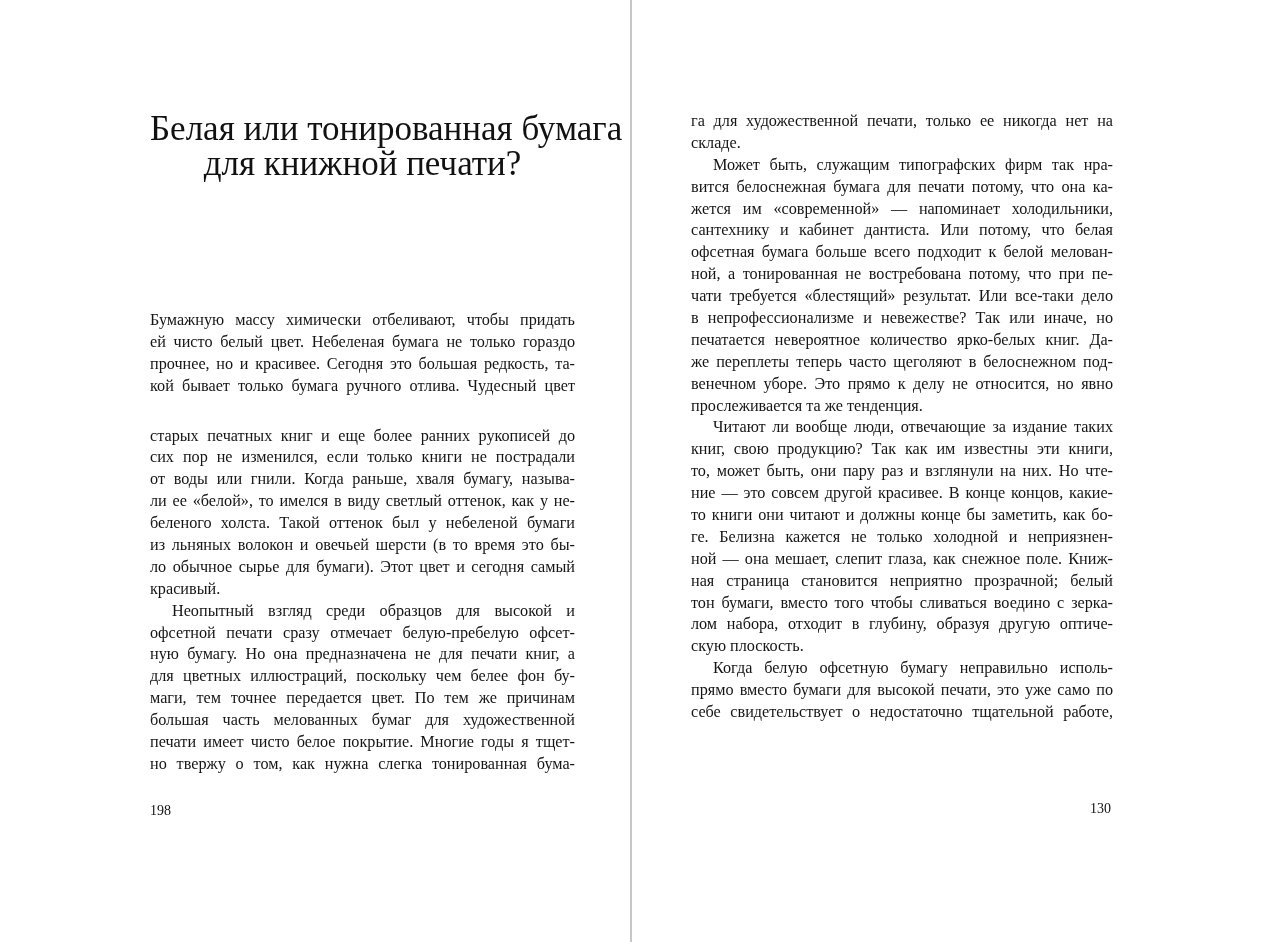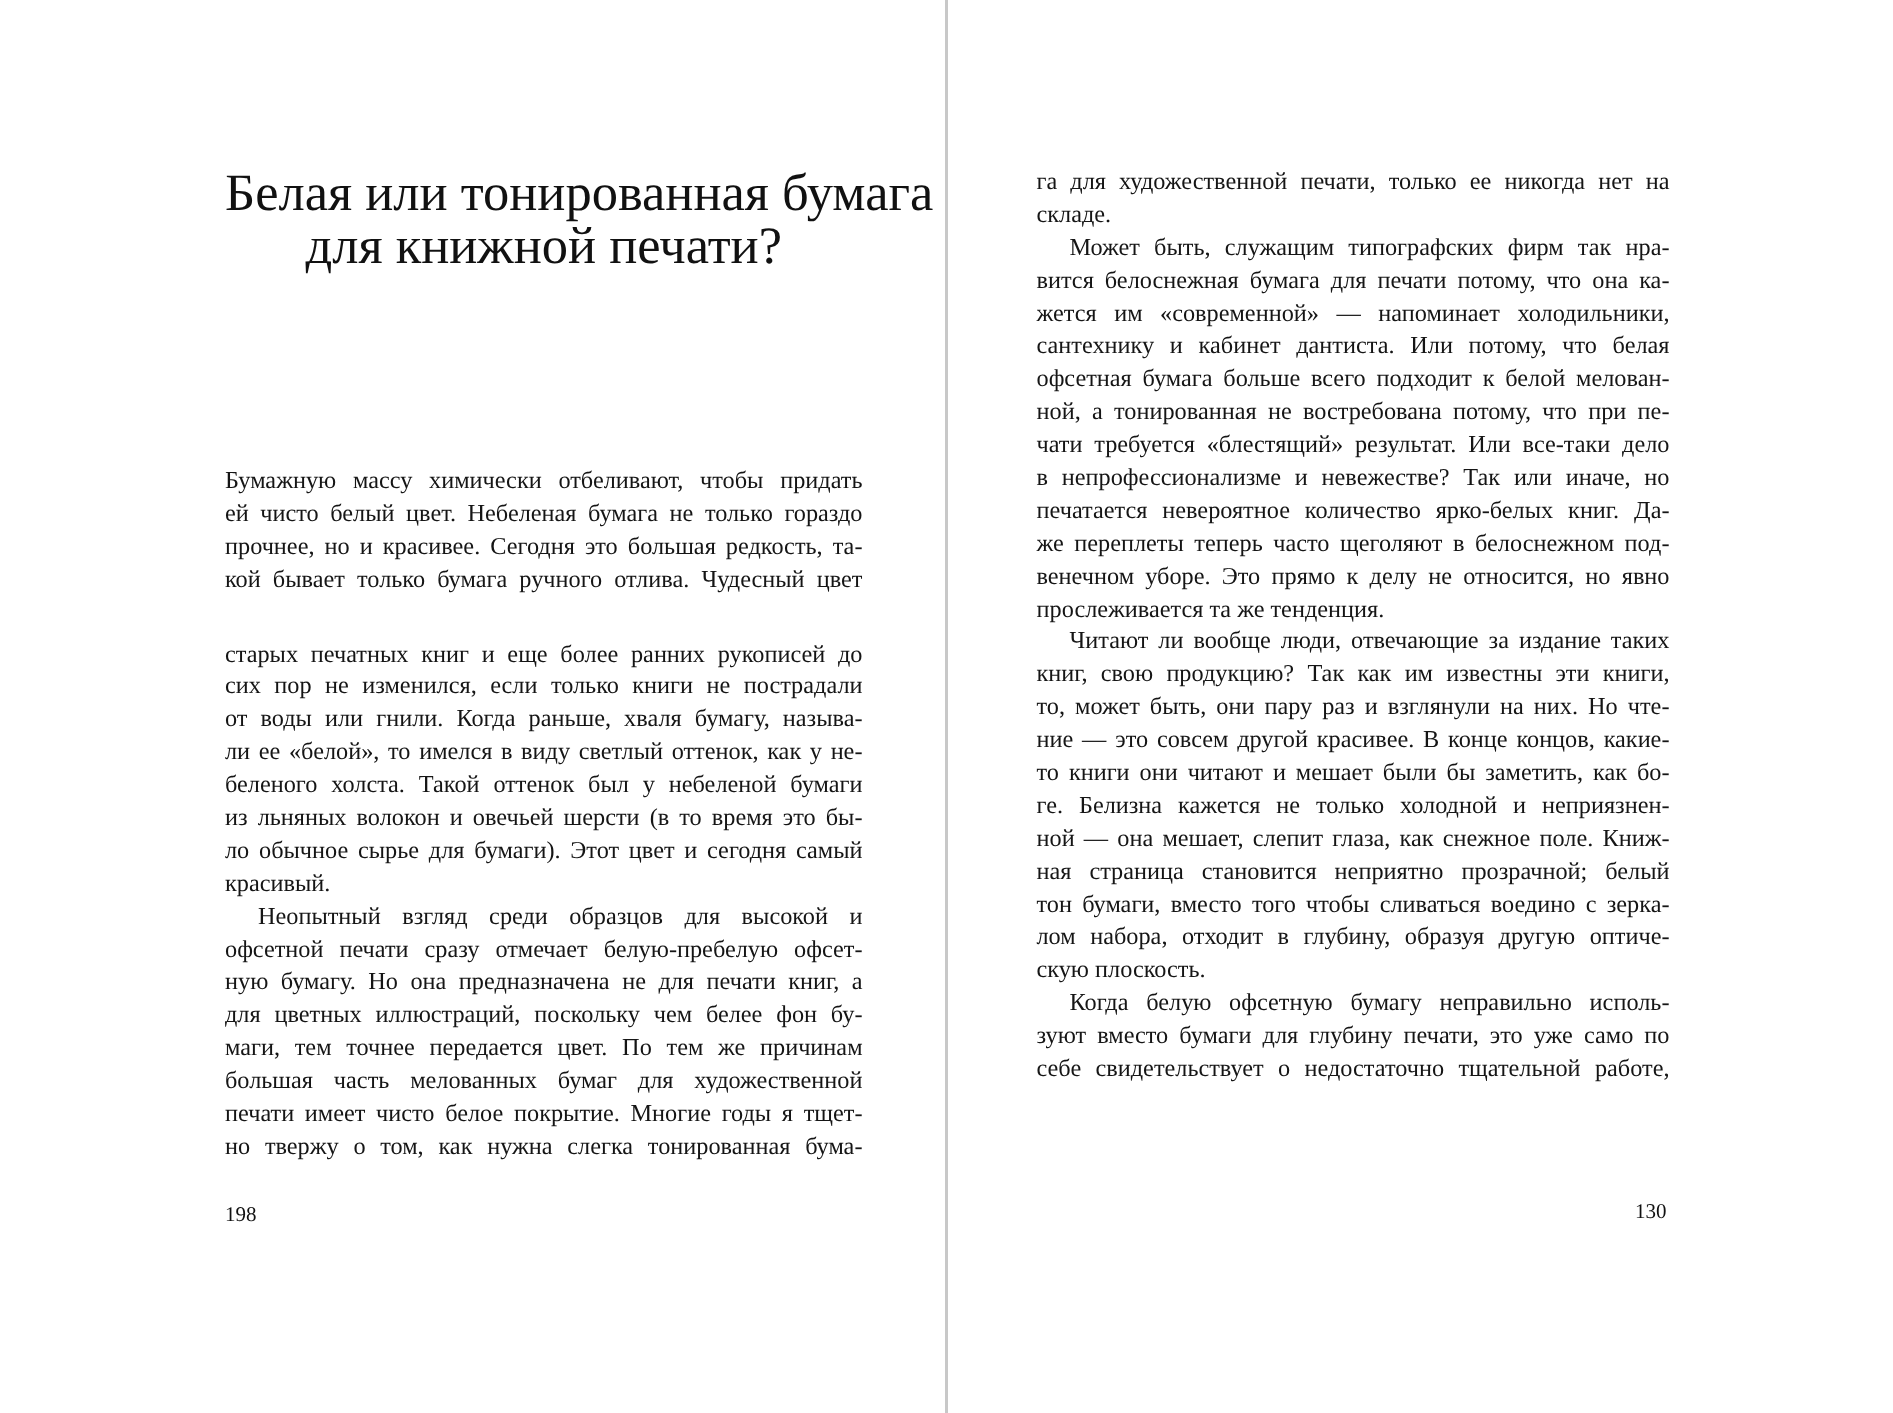--- a/index.html
+++ b/index.html
@@ -73,26 +73,26 @@
         <span class="line" style="white-space: nowrap;">чати требуется «блестящий» результат. Или все-таки дело</span>
         <span class="line" style="white-space: nowrap;">в непрофессионализме и невежестве? Так или иначе, но</span>
         <span class="line" style="white-space: nowrap;">печатается невероятное количество ярко-белых книг. Да-</span>
         <span class="line" style="white-space: nowrap;">же переплеты теперь часто щеголяют в белоснежном под-</span>
         <span class="line" style="white-space: nowrap;">венечном уборе. Это прямо к делу не относится, но явно</span>
         <span class="line last" style="white-space: nowrap;">прослеживается та же тенденция.</span>
         <span class="line indent" style="white-space: nowrap;">Читают ли вообще люди, отвечающие за издание таких</span>
         <span class="line" style="white-space: nowrap;">книг, свою продукцию? Так как им известны эти книги,</span>
         <span class="line" style="white-space: nowrap;">то, может быть, они пару раз и взглянули на них. Но чте-</span>
         <span class="line" style="white-space: nowrap;">ние — это совсем другой красивее. В конце концов, какие-</span>
-        <span class="line" style="white-space: nowrap;">то книги они читают и мешает были бы заметить, как бо-</span>
+        <span class="line" style="white-space: nowrap;">то книги они читают и должны конце бы заметить, как бо-</span>
         <span class="line" style="white-space: nowrap;">ге. Белизна кажется не только холодной и неприязнен-</span>
         <span class="line" style="white-space: nowrap;">ной — она мешает, слепит глаза, как снежное поле. Книж-</span>
         <span class="line" style="white-space: nowrap;">ная страница становится неприятно прозрачной; белый</span>
         <span class="line" style="white-space: nowrap;">тон бумаги, вместо того чтобы сливаться воедино с зерка-</span>
         <span class="line" style="white-space: nowrap;">лом набора, отходит в глубину, образуя другую оптиче-</span>
         <span class="line last" style="white-space: nowrap;">скую плоскость.</span>
         <span class="line indent" style="white-space: nowrap;">Когда белую офсетную бумагу неправильно исполь-</span>
-        <span class="line" style="white-space: nowrap;">зуют вместо бумаги для глубину печати, это уже само по</span>
+        <span class="line" style="white-space: nowrap;">прямо вместо бумаги для высокой печати, это уже само по</span>
         <span class="line" style="white-space: nowrap;">себе свидетельствует о недостаточно тщательной работе,</span>
       </div>
     <div class="folio folio-right">130</div>
   </div>
 </div>
 
 </body></html>

